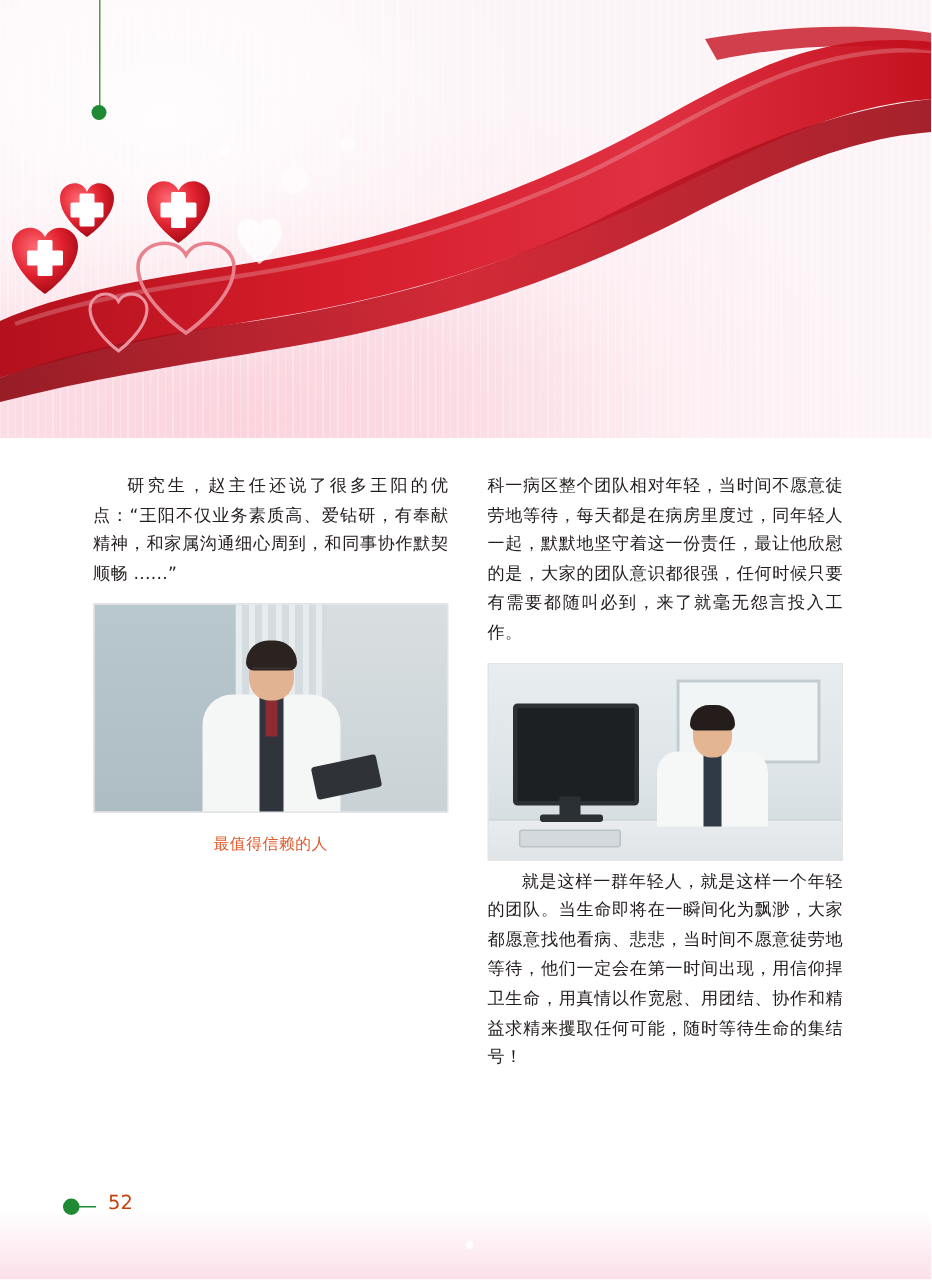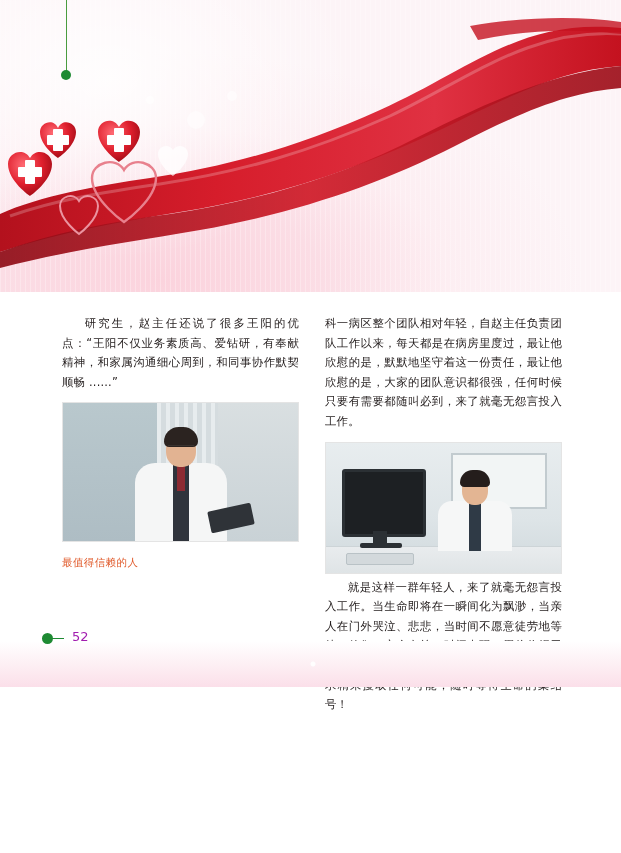--- a/index.html
+++ b/index.html
@@ -70,21 +70,21 @@
     width: 10px; height: 10px;
     border-radius: 50%;
     background: #1e8a33;
   }
 
   
   .content {
     position: absolute;
     left: 0; top: 292px;
     width: 621px;
-    height: 395px;
+    height: 561px;
     background: #ffffff;
   }
   .cols {
     position: absolute;
     left: 62px; top: 22px;
     width: 500px;
     display: flex;
     gap: 26px;
   }
   .col {
@@ -117,20 +117,21 @@
     background:
       linear-gradient(180deg,#cfd9dc 0%, #c3ced3 100%);
   }
   .photo.p2 {
     height: 132px;
     background: linear-gradient(180deg,#dfe7ea 0%, #cfd9de 100%);
   }
   .caption {
     font-size: 10.5px;
     color: #e05a2b;
+    text-align: center;
     margin: 14px 0 6px 0;
     letter-spacing: .4px;
   }
   .caption.red2 { color: #d94f2b; }
 
   
   .ph1-bg-left { position:absolute; left:0; top:0; width:42%; height:100%;
       background:linear-gradient(180deg,#b9c8cd 0%,#aebdc4 100%); }
   .ph1-bg-right{ position:absolute; right:0; top:0; width:34%; height:100%;
       background:linear-gradient(180deg,#d9dfe1 0%,#c9d2d6 100%); }
@@ -175,21 +176,21 @@
   
   .footer {
     position: absolute;
     left: 0; bottom: 0;
     width: 621px; height: 58px;
   }
   .page-num {
     position: absolute;
     left: 72px; top: 0px;
     font-size: 13px;
-    color: #a21caf;
+    color: #c2410c;
     font-family: "DejaVu Sans", "Liberation Sans", sans-serif;
   }
   .foot-line {
     position: absolute;
     left: 42px; top: 9px;
     width: 22px; height: 1px;
     background: #1e8a33;
   }
   .foot-dot {
     position: absolute;
@@ -291,36 +292,36 @@
           <div class="ph1-head"></div>
           <div class="ph1-hair"></div>
           <div class="ph1-glass"></div>
           <div class="ph1-tablet"></div>
         </div>
         <div class="caption">最值得信赖的人</div>
 
       </div>
 
       <div class="col">
-        <p class="cn">科一病区整个团队相对年轻，自赵主任负责团队工作以来，每天都是在病房里度过，最让他欣慰的是，默默地坚守着这一份责任，最让他欣慰的是，大家的团队意识都很强，任何时候只要有需要都随叫必到，来了就毫无怨言投入工作。</p>
+        <p class="cn">科一病区整个团队相对年轻，当时间不愿意徒劳地等待，每天都是在病房里度过，同年轻人一起，默默地坚守着这一份责任，最让他欣慰的是，大家的团队意识都很强，任何时候只要有需要都随叫必到，来了就毫无怨言投入工作。</p>
 
         <div class="photo p2">
           <div class="ph2-wall"></div>
           <div class="ph2-board"></div>
           <div class="ph2-desk"></div>
           <div class="ph2-coat"></div>
           <div class="ph2-head"></div>
           <div class="ph2-hair"></div>
           <div class="ph2-monitor"></div>
           <div class="ph2-stand"></div>
           <div class="ph2-base"></div>
           <div class="ph2-kbd"></div>
         </div>
 
-        <p class="cn indent">就是这样一群年轻人，来了就毫无怨言投入工作。当生命即将在一瞬间化为飘渺，当亲人在门外哭泣、悲悲，当时间不愿意徒劳地等待，他们一定会在第一时间出现，用信仰捍卫生命，用真情以作宽慰、用团结、协作和精益求精来攫取任何可能，随时等待生命的集结号！</p>
+        <p class="cn indent">就是这样一群年轻人，就是这样一个年轻的团队。当生命即将在一瞬间化为飘渺，大家都愿意找他看病、悲悲，当时间不愿意徒劳地等待，他们一定会在第一时间出现，用信仰捍卫生命，用真情以作宽慰、用团结、协作和精益求精来攫取任何可能，随时等待生命的集结号！</p>
       </div>
 
     </div>
 
     <div class="footer">
       <div class="footer-band"></div>
       <div class="foot-line"></div>
       <div class="foot-dot"></div>
       <div class="page-num">52</div>
       <div class="footer-sparkle"></div>

